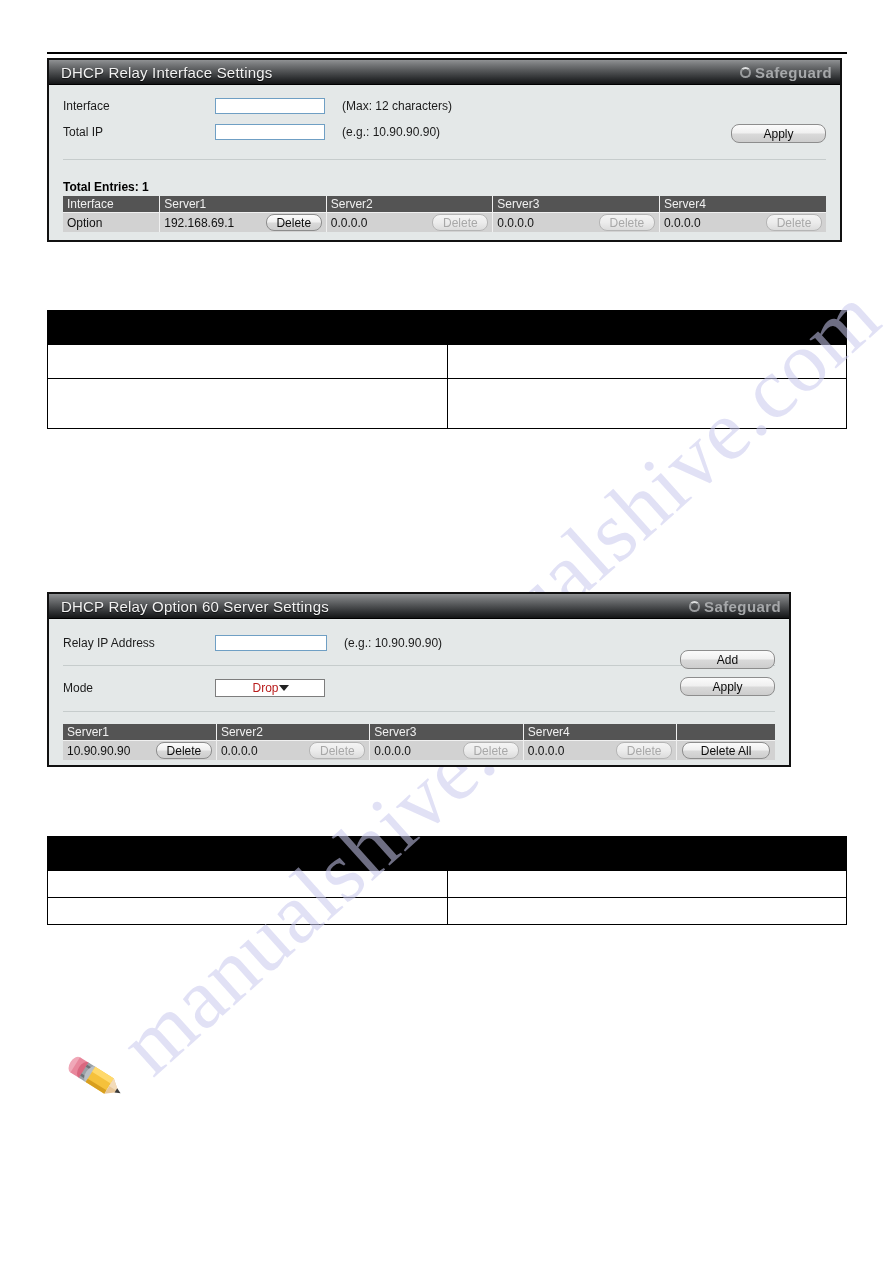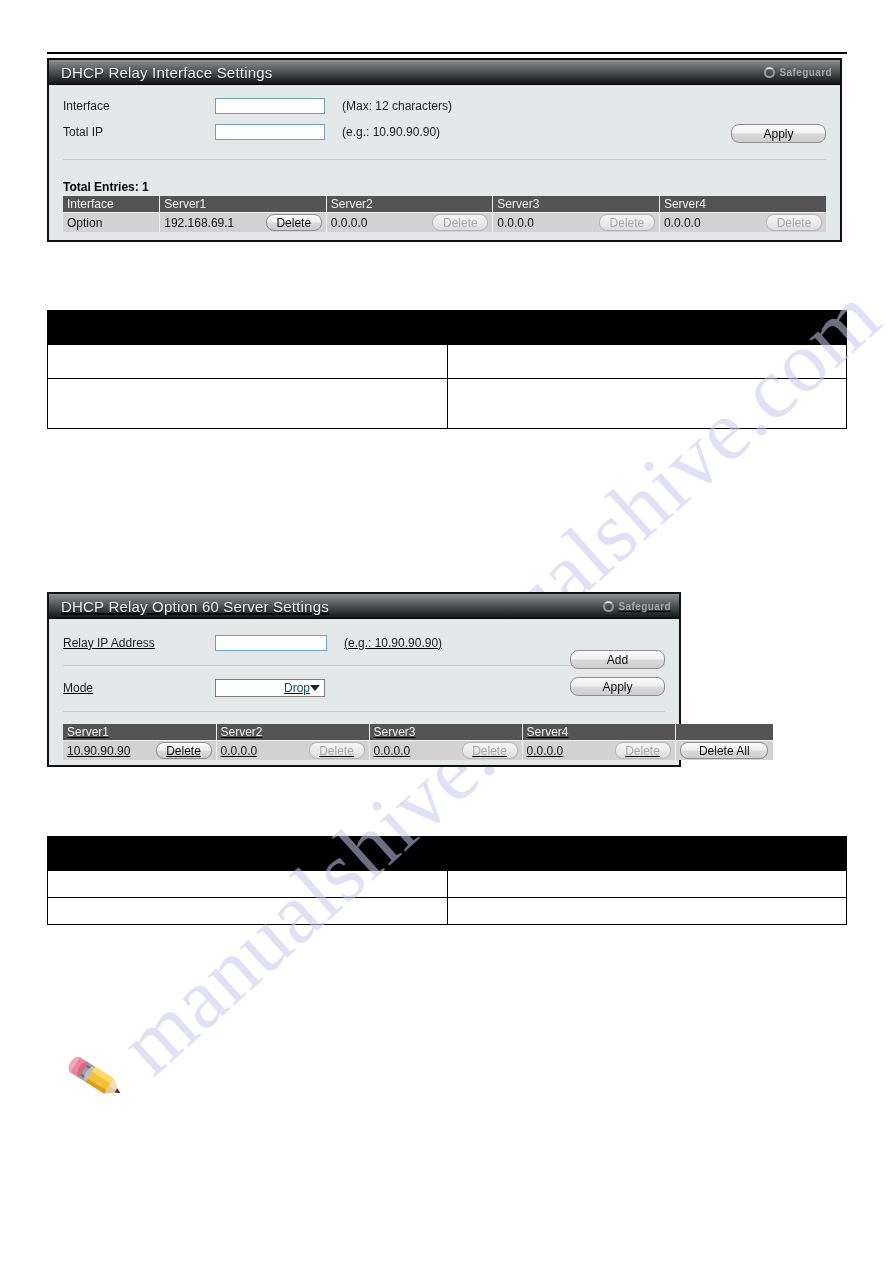--- a/index.html
+++ b/index.html
@@ -51,21 +51,21 @@
 
   
   .panel {
     position: absolute;
     z-index: 10;
     background: #e4e8e8;
     border: 2px solid #111111;
     box-sizing: border-box;
   }
   #panel-interface { left: 47px; top: 58px;  width: 795px; height: 184px; }
-  #panel-option60  { left: 47px; top: 592px; width: 634px; height: 175px; text-decoration: underline; }
+  #panel-option60  { left: 47px; top: 592px; width: 744px; height: 175px; }
 
   .panel-title {
     height: 25px;
     background: linear-gradient(to bottom,
         #8f9193 0%, #76787a 18%, #4e5052 50%, #2c2e30 78%, #141516 100%);
     display: flex;
     align-items: center;
     justify-content: space-between;
     padding: 0 8px 0 12px;
     box-sizing: border-box;
@@ -86,21 +86,21 @@
   .safeguard-glyph {
     width: 11px;
     height: 11px;
     border: 2px solid #9a9c9e;
     border-radius: 50%;
     border-top-color: #dfe0e1;
     box-sizing: border-box;
   }
   .safeguard-text {
     color: #a6a8aa;
-    font-size: 10px;
+    font-size: 15px;
     font-weight: bold;
     letter-spacing: 0.4px;
   }
 
   .panel-body {
     padding: 0 14px;
   }
 
   
   .form-row {
@@ -137,24 +137,24 @@
   }
 
   .select-box {
     width: 110px;
     height: 18px;
     background: #ffffff;
     border: 1px solid #7d7d7d;
     box-sizing: border-box;
     display: flex;
     align-items: center;
-    justify-content: flex-end;
+    justify-content: center;
     padding: 0 4px 0 5px;
     font-size: 12px;
-    color: #0c4a6e;
+    color: #b91c1c;
   }
   .caret {
     width: 0; height: 0;
     border-left: 5px solid transparent;
     border-right: 5px solid transparent;
     border-top: 6px solid #222;
   }
 
   
   .btn {

